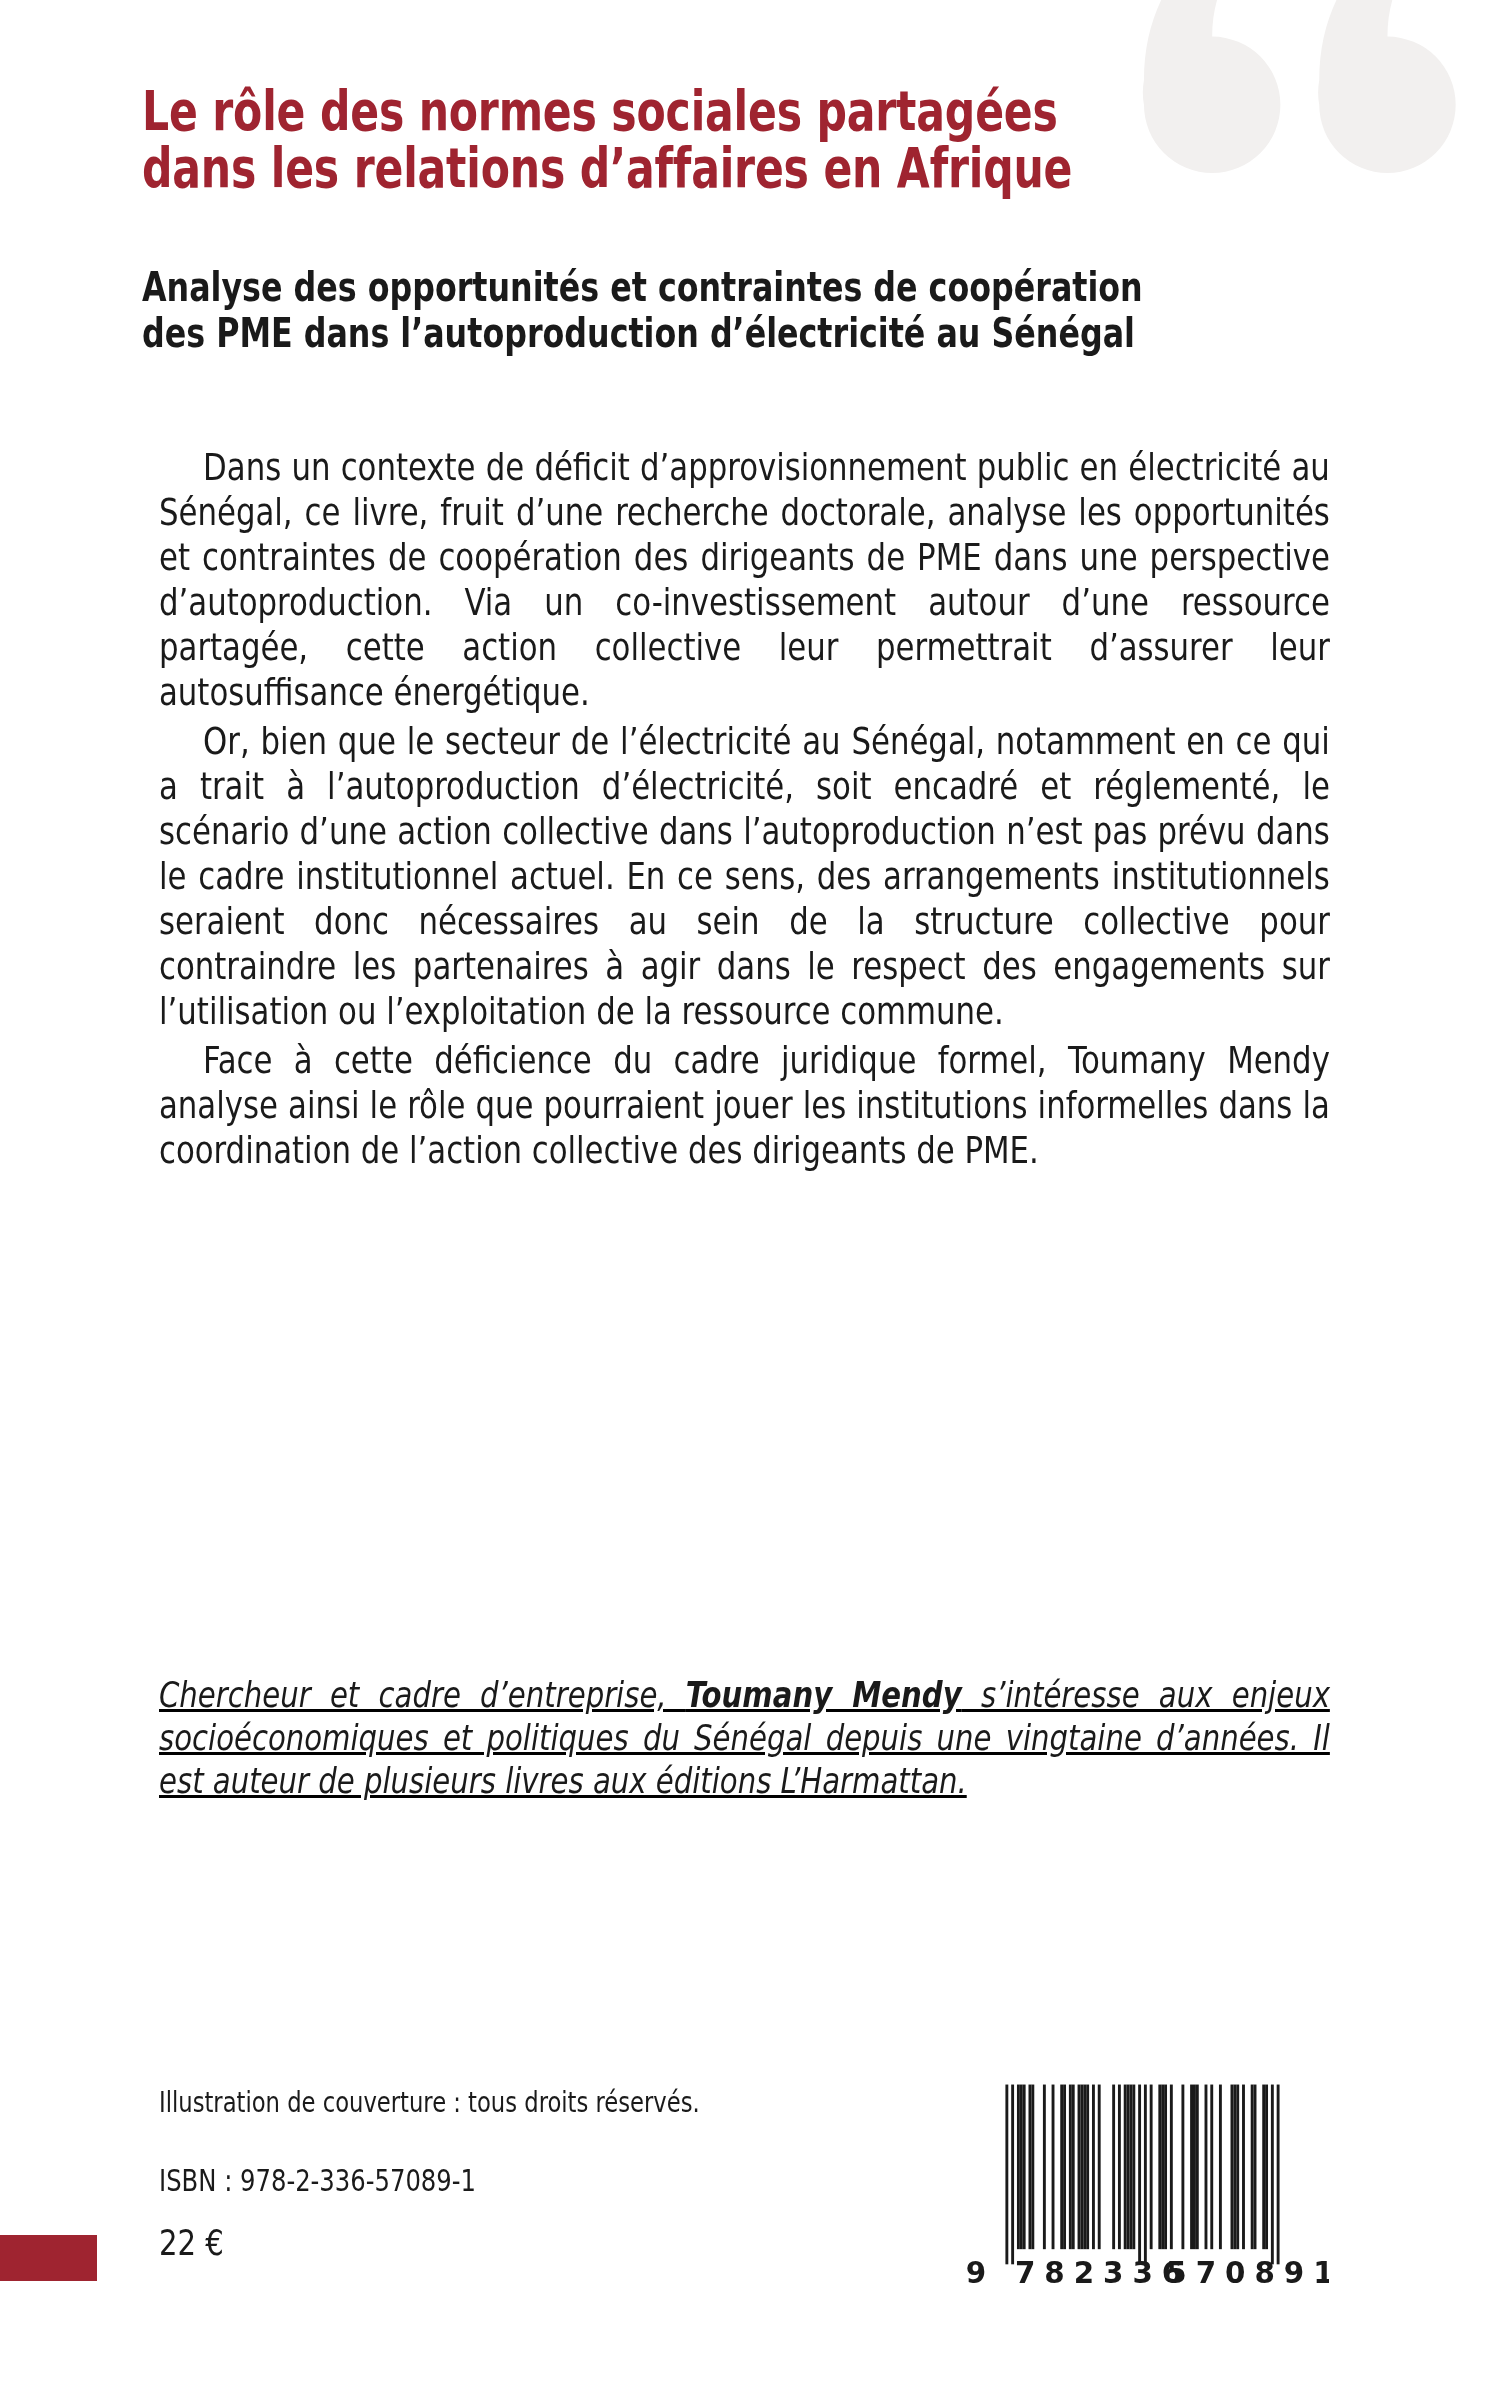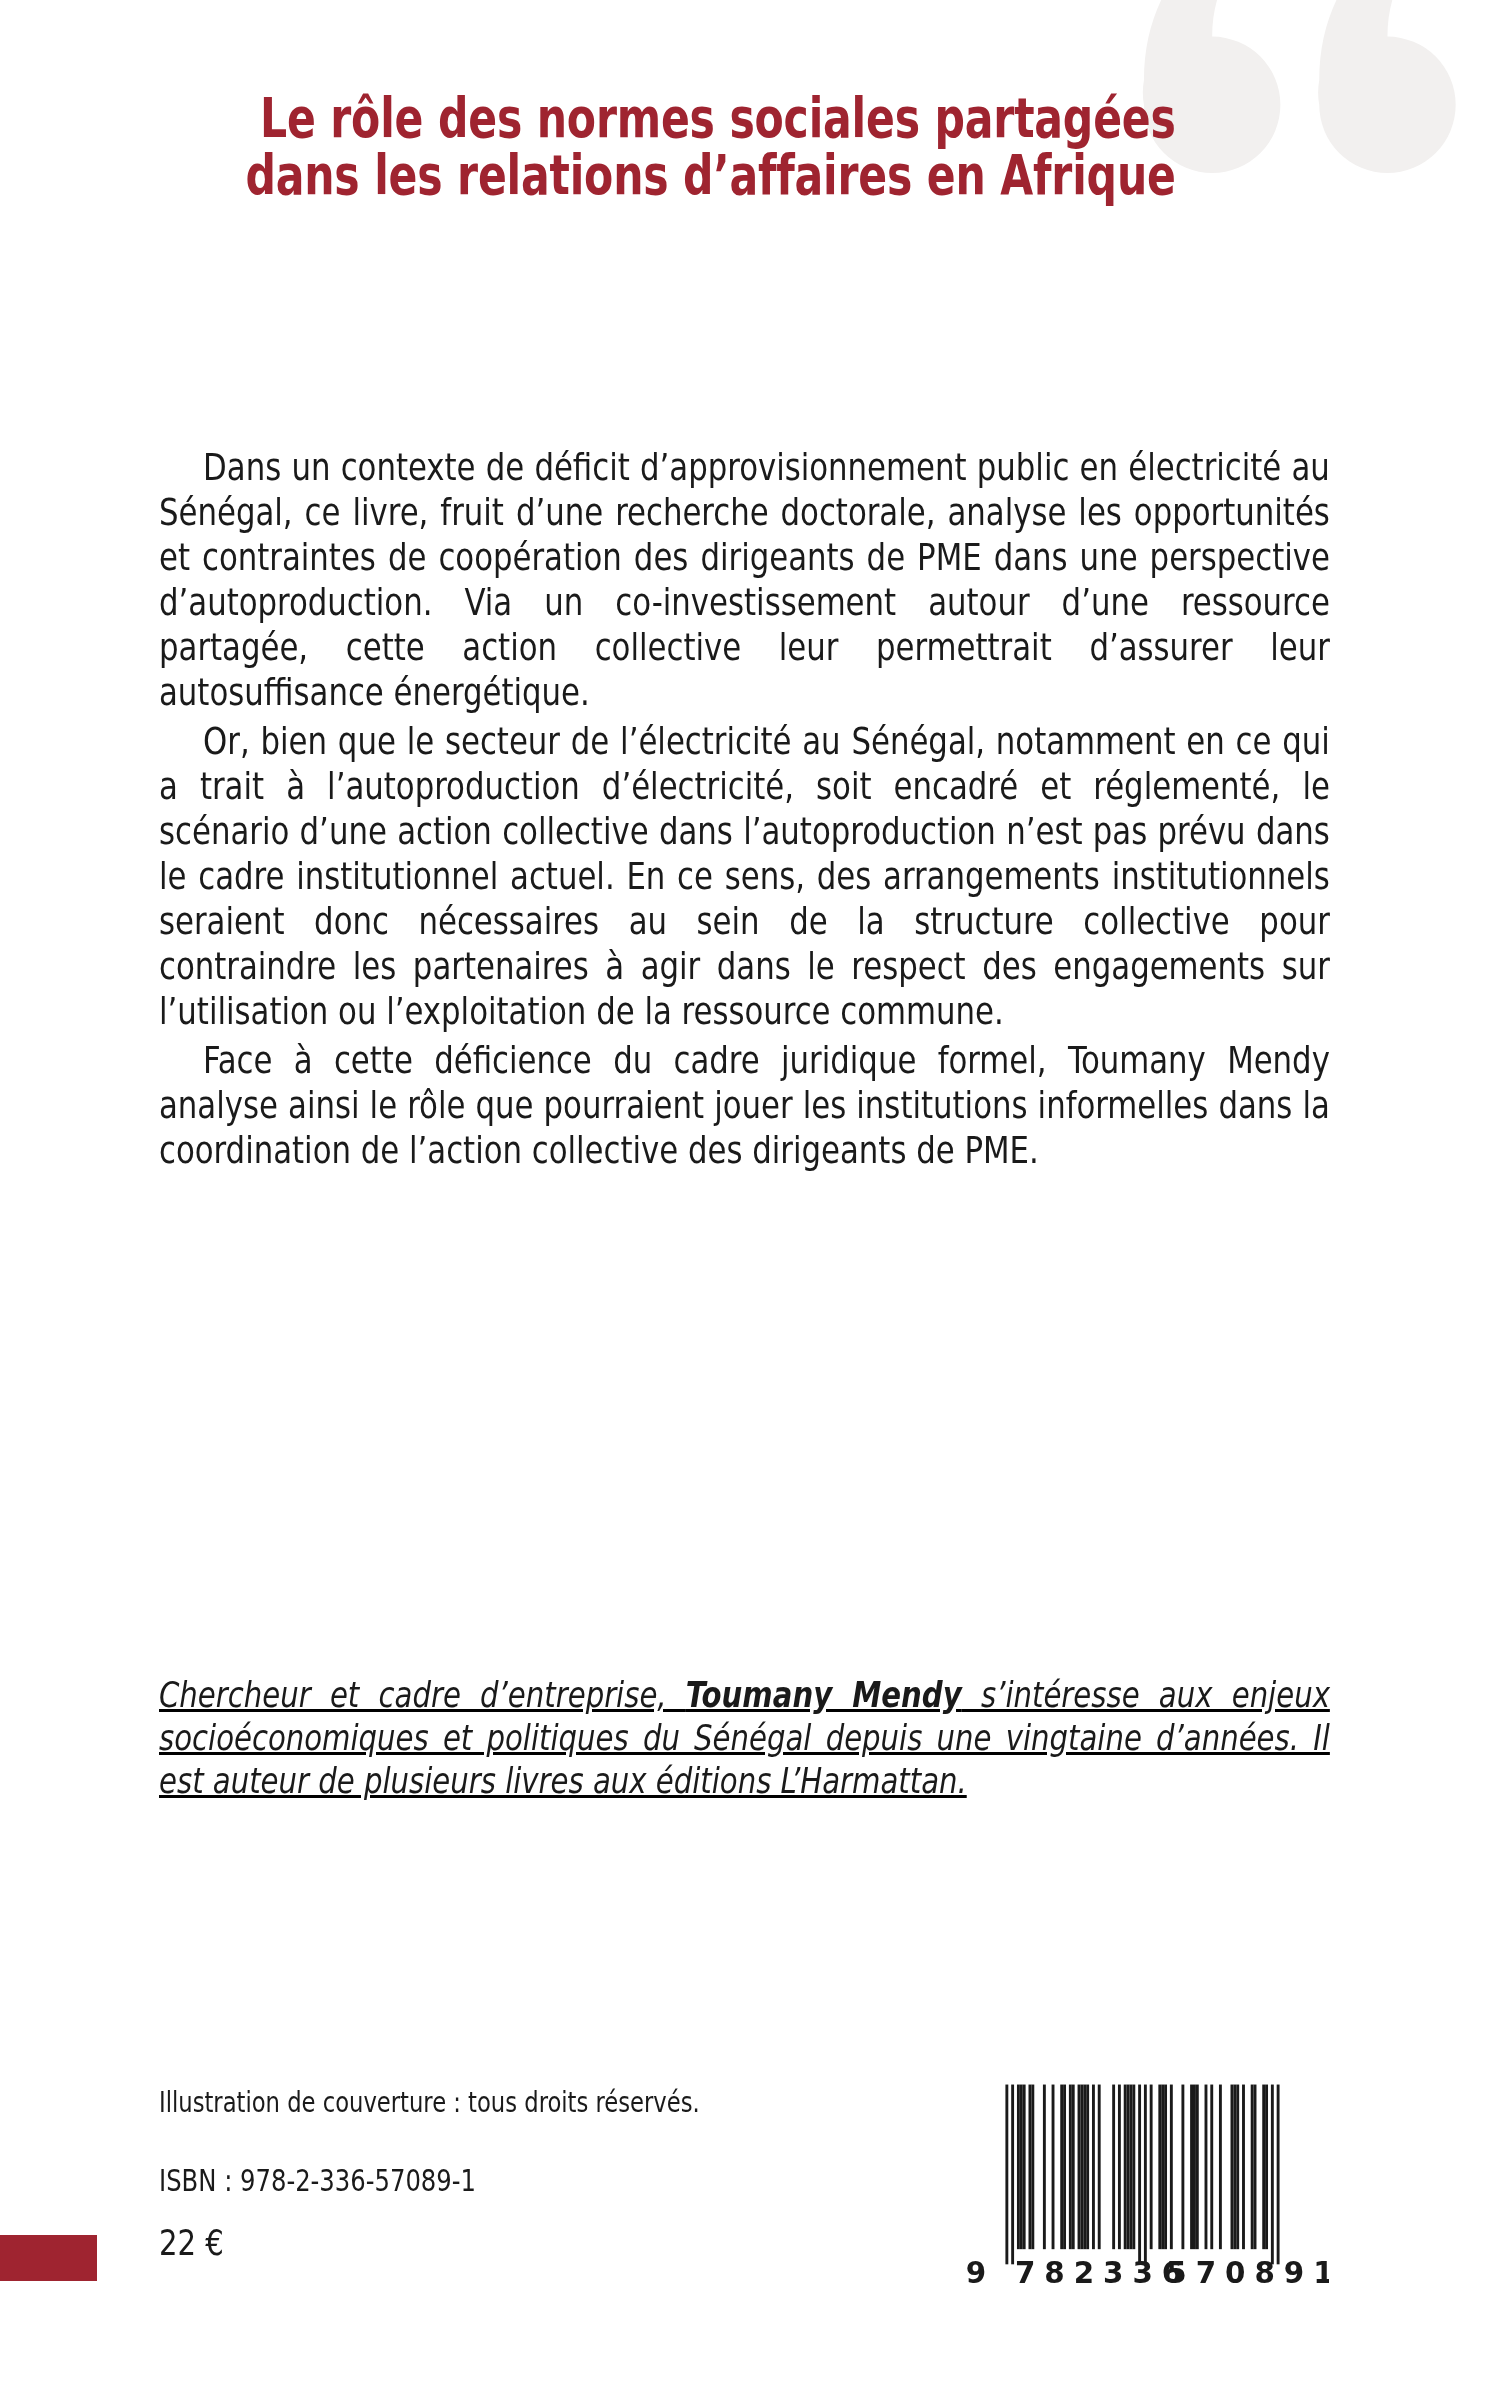--- a/index.html
+++ b/index.html
@@ -28,24 +28,23 @@
     height: 256px;
     pointer-events: none;
     z-index: 0;
   }
   #quote-deco svg { display: block; width: 100%; height: 100%; }
 
   
   .title-block {
     position: absolute;
     left: 142px;
-    top: 90px;
+    top: 83px;
     width: 1202px;
     z-index: 2;
-    text-align: right;
   }
   .title-line {
     font-family: "DejaVu Sans Condensed", "Liberation Sans Narrow", "Liberation Sans", sans-serif;
     font-weight: bold;
     font-size: 55px;
     line-height: 1.03;
     letter-spacing: -0.2px;
     color: #9f2430;
     white-space: nowrap;
     transform: scaleX(0.86);
@@ -165,20 +164,24 @@
         <path d="M20 150 a72 72 0 1 0 72 -72 c0 -55 28 -95 72 -118 l-14 -22 c-78 34 -130 96 -130 186 a72 72 0 0 0 0 26 z" transform="translate(185,-30)"></path>
       </g>
     </svg>
   </div>
 
   <div class="title-block">
     <div class="title-line">Le rôle des normes sociales partagées</div>
     <div class="title-line">dans les relations d’affaires en Afrique</div>
   </div>
 
+  <div class="subtitle-block">
+    <div class="subtitle-line">Analyse des opportunités et contraintes de coopération</div>
+    <div class="subtitle-line">des PME dans l’autoproduction d’électricité au Sénégal</div>
+  </div>
 
   <div id="blurb">
     <p class="para">Dans un contexte de déficit d’approvisionnement public en électricité au Sénégal, ce livre, fruit d’une recherche doctorale, analyse les opportunités et contraintes de coopération des dirigeants de PME dans une perspective d’autoproduction. Via un co-investissement autour d’une ressource partagée, cette action collective leur permettrait d’assurer leur autosuffisance énergétique.</p>
     <p class="para">Or, bien que le secteur de l’électricité au Sénégal, notamment en ce qui a trait à l’autoproduction d’électricité, soit encadré et réglementé, le scénario d’une action collective dans l’autoproduction n’est pas prévu dans le cadre institutionnel actuel. En ce sens, des arrangements institutionnels seraient donc nécessaires au sein de la structure collective pour contraindre les partenaires à agir dans le respect des engagements sur l’utilisation ou l’exploitation de la ressource commune.</p>
     <p class="para">Face à cette déficience du cadre juridique formel, Toumany Mendy analyse ainsi le rôle que pourraient jouer les institutions informelles dans la coordination de l’action collective des dirigeants de PME.</p>
   </div>
 
   <div id="bio">
     <p><span>Chercheur et cadre d’entreprise, </span><span class="author-name">Toumany Mendy</span><span> s’intéresse aux enjeux socioéconomiques et politiques du Sénégal depuis une vingtaine d’années. Il est auteur de plusieurs livres aux éditions L’Harmattan.</span></p>
   </div>

